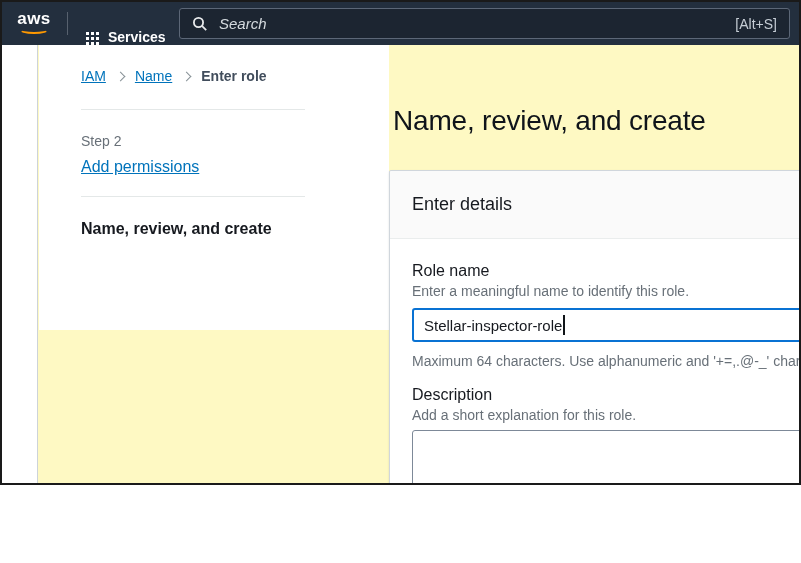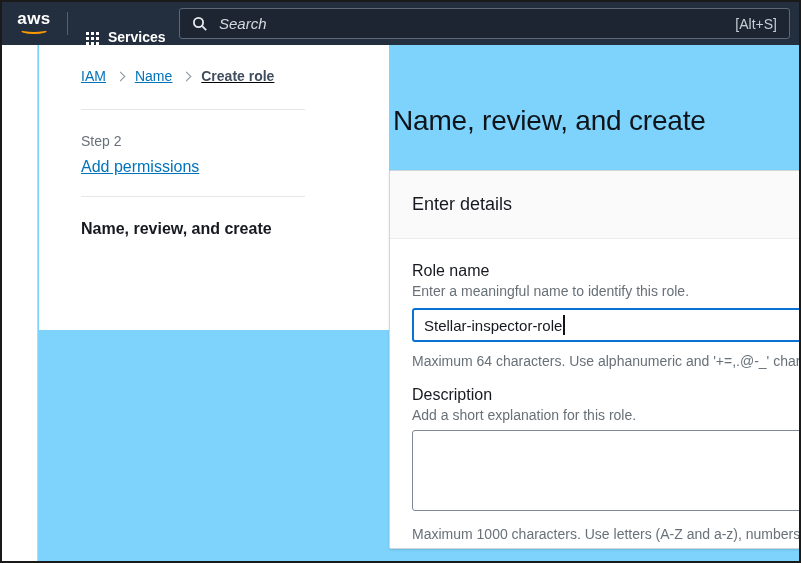--- a/index.html
+++ b/index.html
@@ -1,21 +1,21 @@
 <!DOCTYPE html>
 <html><head>
 <meta charset="utf-8">
 <style>
   * { margin:0; padding:0; box-sizing:border-box; }
   html,body { width:801px; height:563px; }
   body { font-family:"Liberation Sans", sans-serif; }
 
   .frame {
-    position:relative; width:801px; height:563px;
-    border:2px solid #1a1a1a; background:#7dd3fc; overflow:hidden;
+    position:relative; width:801px; height:485px;
+    border:2px solid #1a1a1a; background:#fef9c3; overflow:hidden;
   }
 
   
   .topbar {
     position:absolute; left:0; top:0; width:797px; height:43px;
     background:#232f3e; display:flex; align-items:center;
   }
   .aws-logo { position:absolute; left:14px; top:8px; width:36px; text-align:center; }
   .aws-logo .aws-word { color:#ffffff; font-weight:bold; font-size:17px; letter-spacing:0.5px; line-height:17px; display:block; }
   .aws-logo .aws-smile { display:block; width:30px; height:9px; margin:-2px auto 0;
@@ -34,21 +34,21 @@
   .search-placeholder { color:#d4dade; font-size:15px; font-style:italic; margin-left:11px; }
   .search-spacer { flex:1; }
   .search-shortcut { color:#c6cdd5; font-size:14px; }
 
   
   .left-gutter { position:absolute; left:0; top:43px; width:36px; bottom:0;
     background:#ffffff; border-right:1px solid #cdd3d9; }
   .white-panel { position:absolute; left:37px; top:43px; width:350px; height:285px; background:#ffffff; }
 
   
-  .breadcrumb { position:absolute; left:79px; top:66px; display:flex; align-items:center; font-size:14px;text-decoration:underline; }
+  .breadcrumb { position:absolute; left:79px; top:66px; display:flex; align-items:center; font-size:14px; }
   .crumb-link { color:#0073bb; text-decoration:underline; cursor:pointer; }
   .crumb-current { color:#414d5c; font-weight:bold; }
   .crumb-chevron { display:inline-block; width:7px; height:7px; margin:0 11px;
     border-right:1.5px solid #879196; border-top:1.5px solid #879196; transform:rotate(45deg); }
 
   
   .steps { position:absolute; left:79px; top:107px; width:224px; }
   .step-label { font-size:14px; color:#687078; margin-bottom:9px; }
   .step-link { font-size:16px; color:#0073bb; text-decoration:underline; cursor:pointer; display:inline-block; margin-bottom:20px; }
   .step-current { font-size:16px; color:#16191f; font-weight:bold; }
@@ -123,21 +123,21 @@
 
   <div class="left-gutter"></div>
 
   <div class="white-panel"></div>
 
   <div class="breadcrumb">
     <span class="crumb-link">IAM</span>
     <span class="crumb-chevron"></span>
     <span class="crumb-link">Name</span>
     <span class="crumb-chevron"></span>
-    <span class="crumb-current">Create role</span>
+    <span class="crumb-current">Enter role</span>
   </div>
 
   <div class="steps">
     <hr class="step-divider">
     <div>
       <div class="step-label">Step 2</div>
       <span class="step-link">Add permissions</span>
     </div>
     <hr class="step-divider">
     <div>

